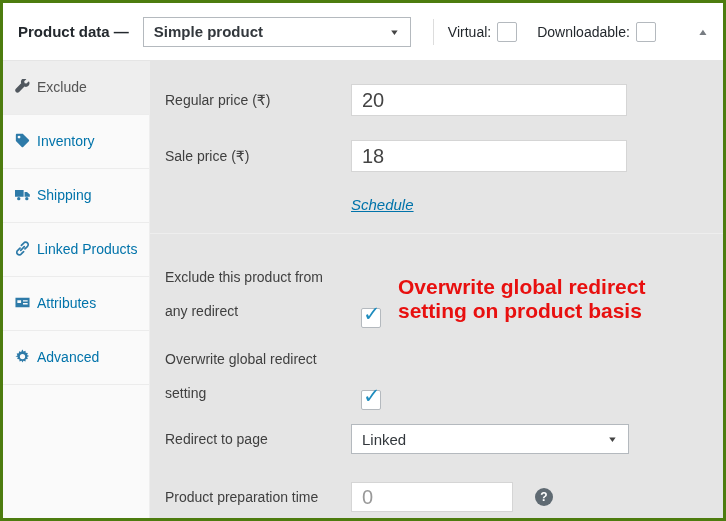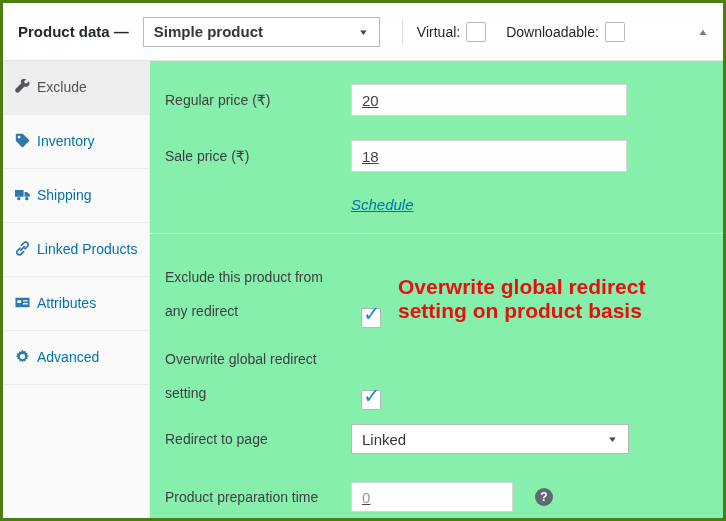--- a/index.html
+++ b/index.html
@@ -28,21 +28,21 @@
   .fake-select {
     position:relative;
     height:30px;
     border:1px solid #b4b9be;
     background:#fff;
     display:flex; align-items:center;
     padding:0 26px 0 10px;
     color:#32373c; font-size:15px;
     cursor:pointer;
   }
-  .type-select { width:237px; margin-left:14px; font-weight:600; }
+  .type-select { width:268px; margin-left:14px; font-weight:600; }
   .select-arrow {
     position:absolute; right:10px; top:50%;
     transform:translateY(-50%) scaleY(.72);
     font-size:11px; color:#444; line-height:1;
   }
   .topbar-sep { width:1px; height:26px; background:#ddd; margin:0 14px 0 22px; }
   .check-group { display:flex; align-items:center; margin-right:20px; }
   .check-label { color:#23282d; font-size:14px; margin-right:6px; white-space:nowrap; }
   .checkbox {
     width:20px; height:20px;
@@ -76,40 +76,39 @@
     background:#fafafa;
   }
   .tab.active { background:#eee; color:#555; }
   .tab .icon {
     display:inline-block; width:15px; height:15px;
     margin-right:7px; vertical-align:-2px; color:#2d7aa8;
   }
   .tab.active .icon { color:#50575e; }
   .tab .icon svg { width:15px; height:15px; display:block; }
 
-  .main { flex:1; position:relative; background:#86efac; }
+  .main { flex:1; position:relative; background:#e5e5e5; }
 
   .section-pricing { padding:23px 0 20px; }
   .section-redirect { padding:26px 0 16px; border-top:1px solid #eee; }
 
   .row { display:flex; align-items:center; margin-bottom:24px; }
   .row:last-child { margin-bottom:0; }
   .row.top-align { align-items:flex-end; margin-bottom:14px; }
   .label-col {
     flex:0 0 201px; width:201px; padding-left:15px;
     color:#3f3f3f; font-size:14px;
   }
   .row.top-align .label-col { line-height:34px; padding-right:16px; }
   .text-input {
     width:276px; height:32px;
     border:1px solid #d5d5d5; background:#fff;
-    padding:12px 10px; font-size:15px; color:#444;
+    padding:12px 10px; font-size:20px; color:#444;
     font-family:"Liberation Sans","DejaVu Sans",sans-serif;
     outline:none;
-    text-decoration:underline;
   }
   .text-input::placeholder { color:#999; opacity:1; }
   .prep-input { width:162px; height:30px; }
 
   .schedule-row { margin:8px 0 0 201px; }
   .schedule-link {
     color:#0073aa; font-style:italic; text-decoration:underline;
     font-size:15px; cursor:pointer;
   }
 

